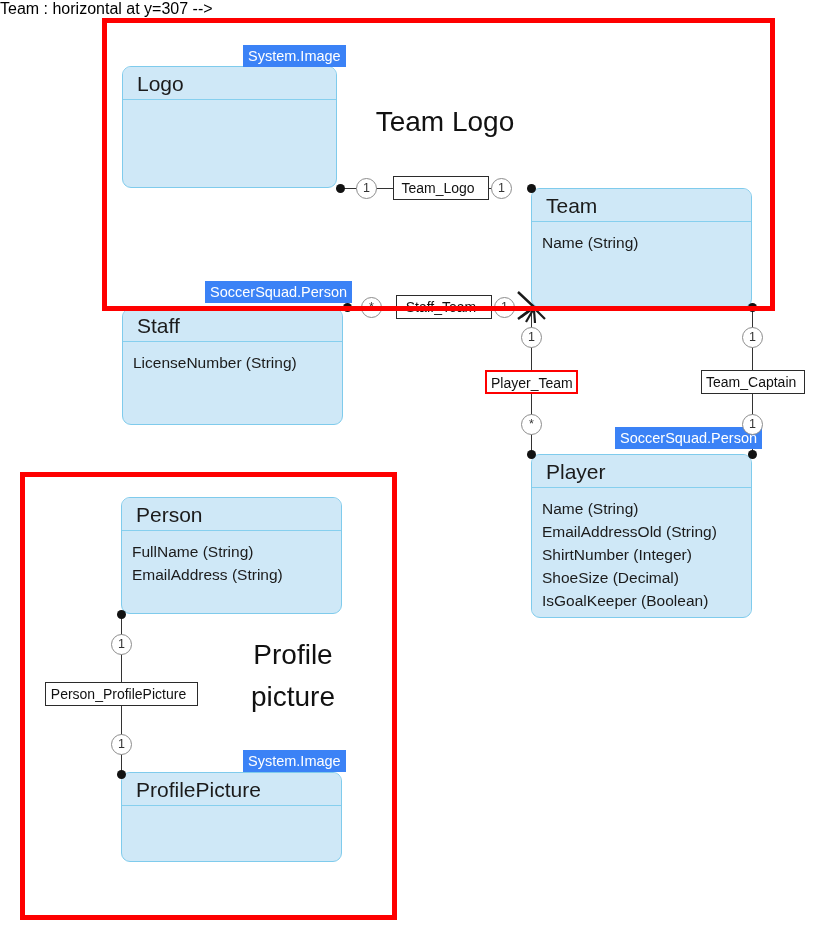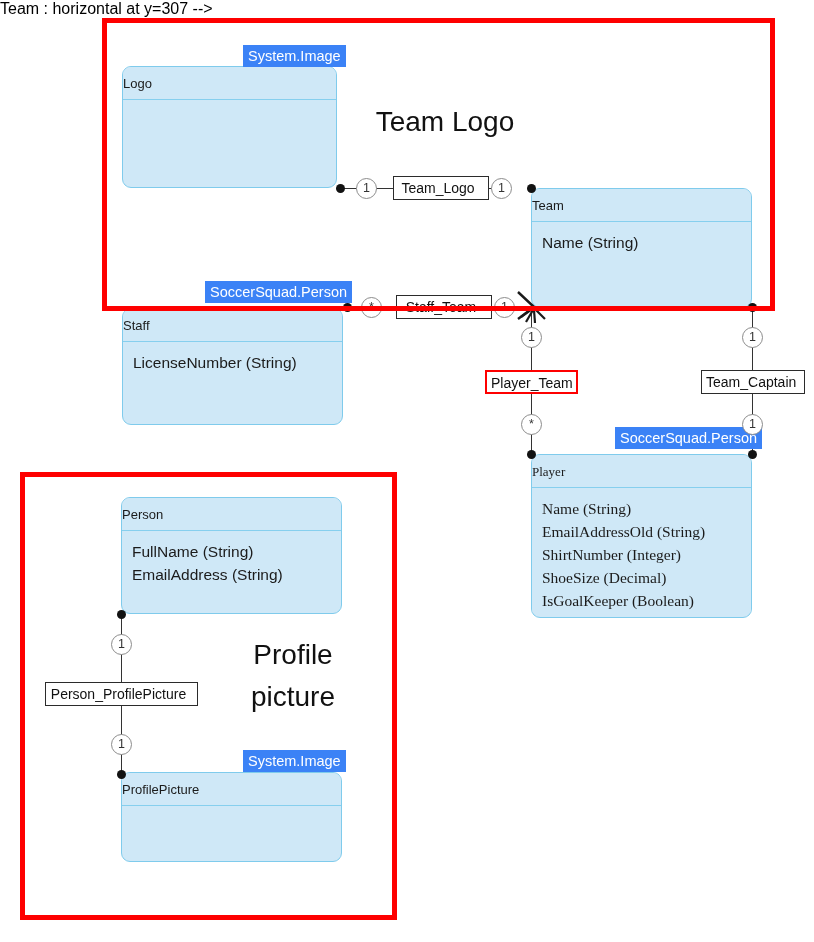--- a/index.html
+++ b/index.html
@@ -27,22 +27,22 @@
     background: #cfe8f7;
     border: 1.6px solid #7fcbec;
     border-radius: 9px;
     overflow: hidden;
     z-index: 6;
   }
   .entity-header {
     box-sizing: border-box;
     height: 33px;
     line-height: 33px;
-    padding: 0 0 0 0;
-    font-size: 13px;
+    padding: 0 0 0 14px;
+    font-size: 21px;
     color: #1b1b1b;
     background: #cfe8f7;
     border-bottom: 1.4px solid #86cfee;
     white-space: nowrap;
   }
   .entity-body {
     box-sizing: border-box;
     padding: 9px 0 0 10px;
     background: #cfe8f7;
   }
@@ -247,21 +247,21 @@
   <div class="gen-tag" style="left:205px; top:281px;">SoccerSquad.Person</div>
   <div class="entity" style="left:122px; top:308px; width:221px; height:117px;">
     <div class="entity-header">Staff</div>
     <div class="entity-body">
       <div class="attr">LicenseNumber (String)</div>
     </div>
   </div>
 
   
   <div class="gen-tag" style="left:615px; top:427px;">SoccerSquad.Person</div>
-  <div class="entity" style="left:531px; top:454px; width:221px; height:164px;font-family:Liberation Serif, serif;">
+  <div class="entity" style="left:531px; top:454px; width:221px; height:164px;">
     <div class="entity-header">Player</div>
     <div class="entity-body">
       <div class="attr">Name (String)</div>
       <div class="attr">EmailAddressOld (String)</div>
       <div class="attr">ShirtNumber (Integer)</div>
       <div class="attr">ShoeSize (Decimal)</div>
       <div class="attr">IsGoalKeeper (Boolean)</div>
     </div>
   </div>
 

